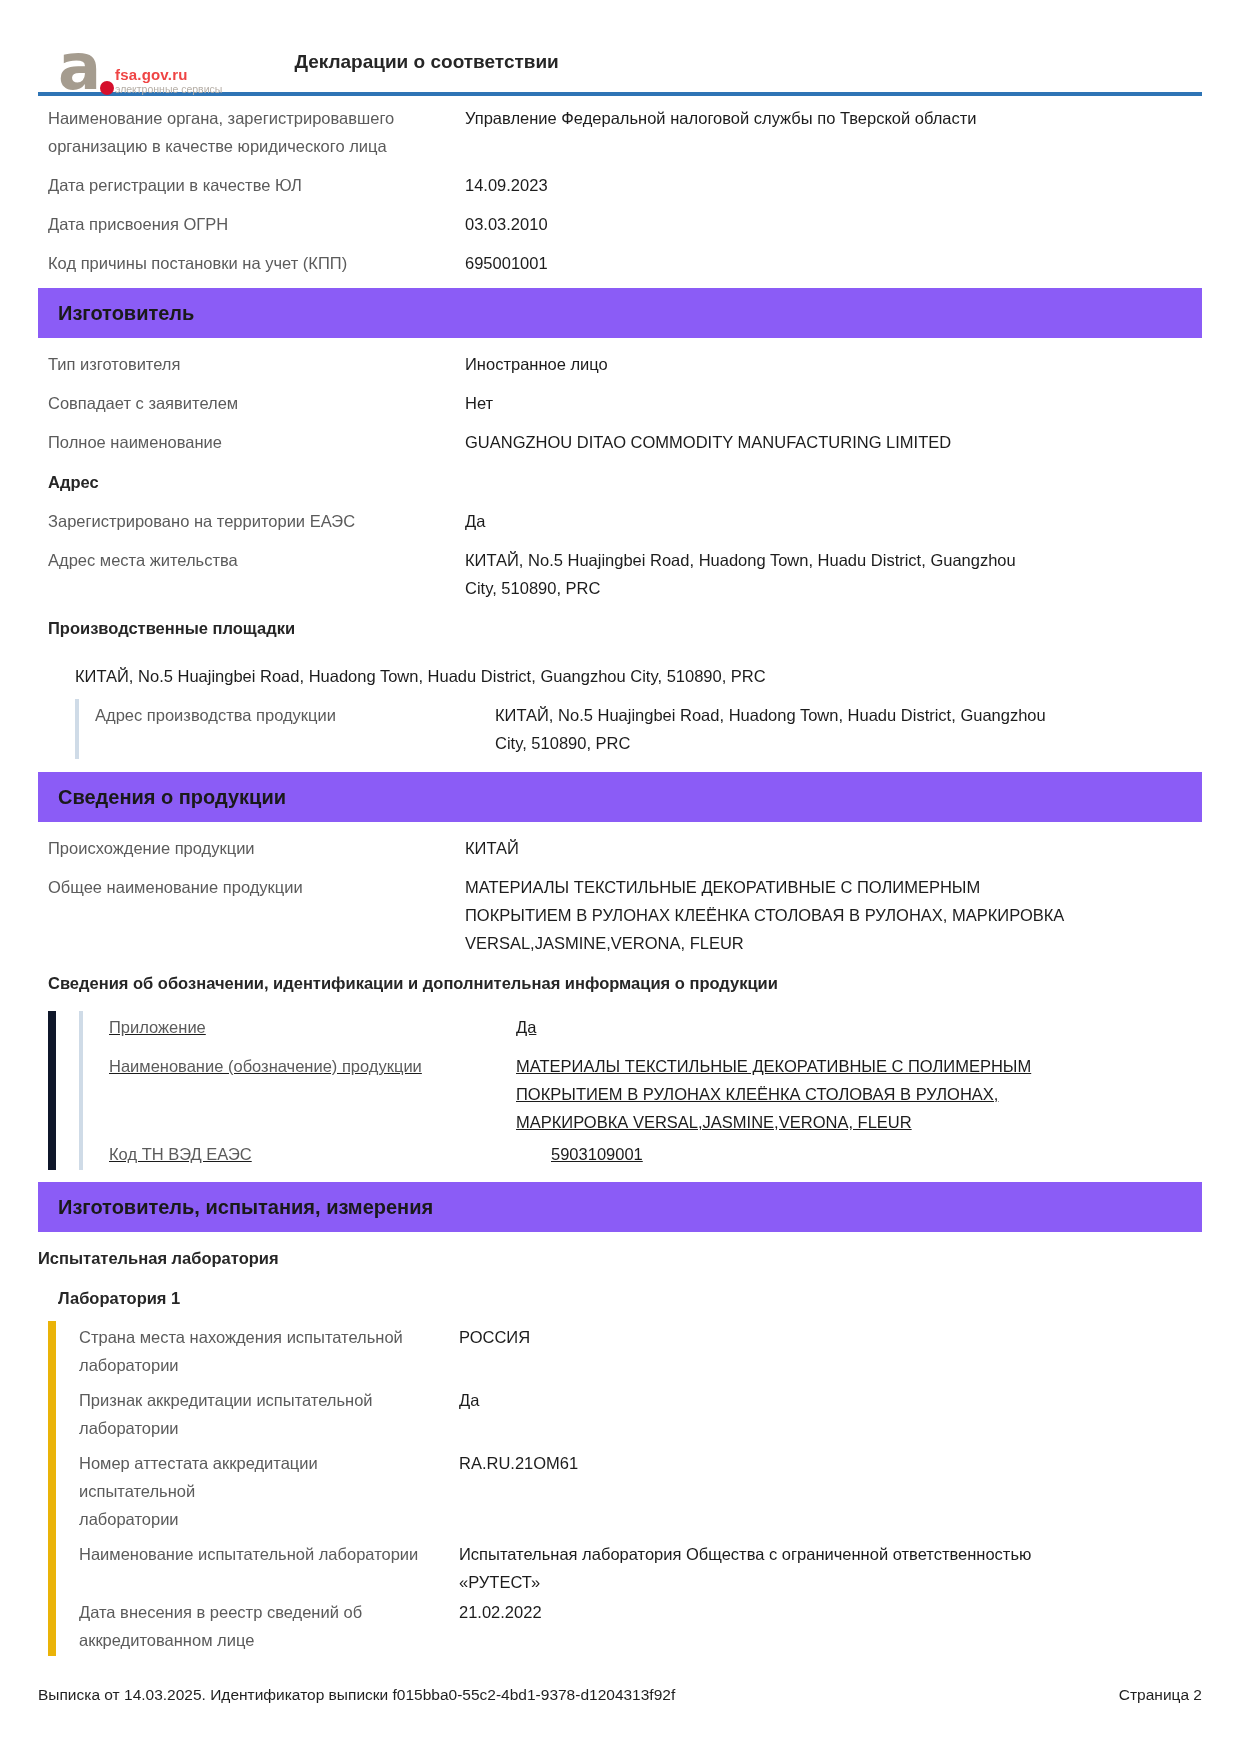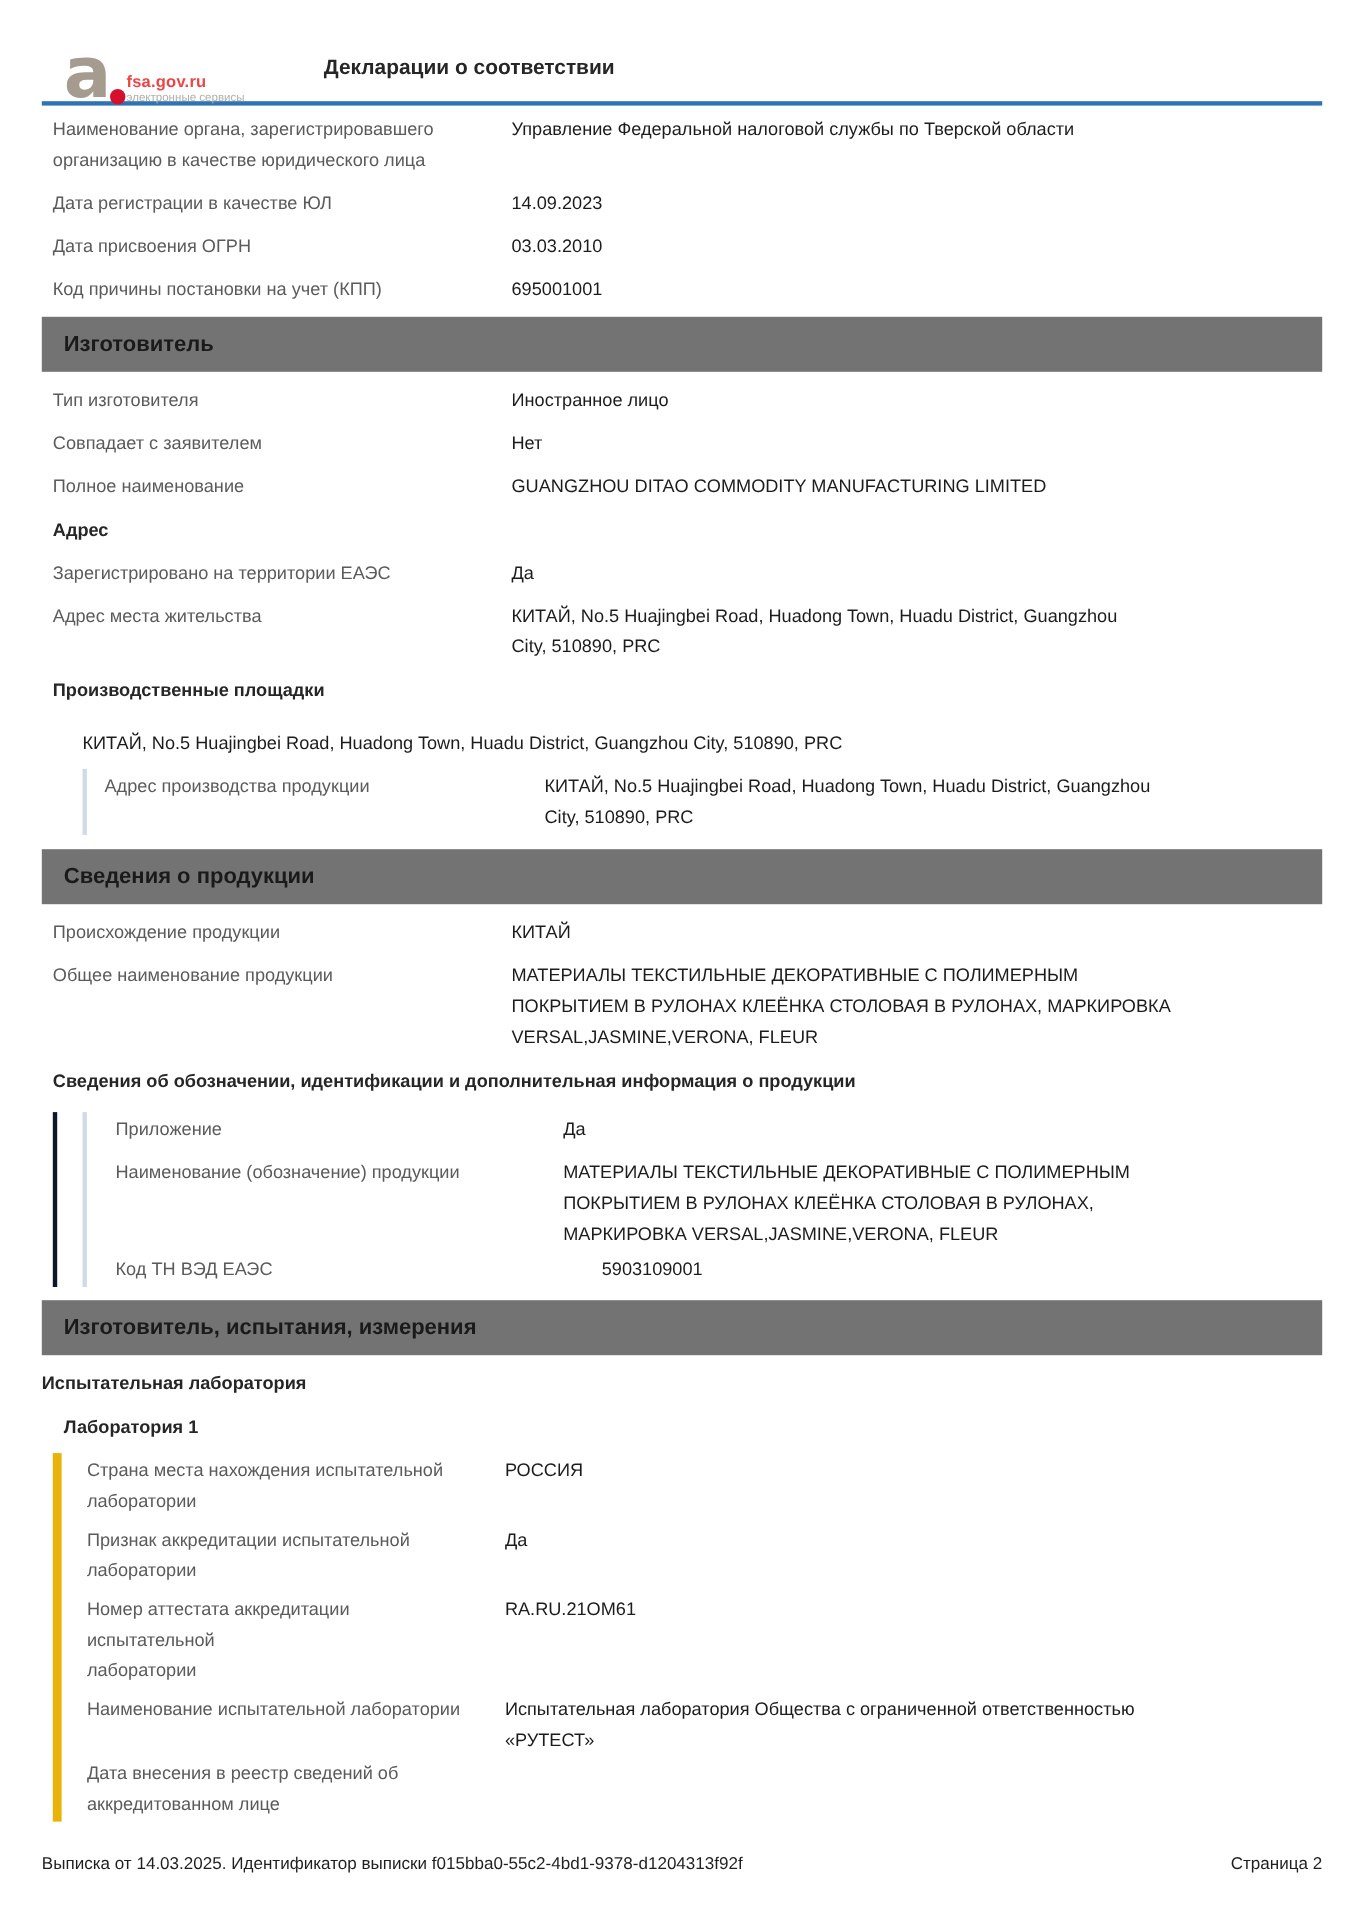--- a/index.html
+++ b/index.html
@@ -31,33 +31,33 @@
   
   .top-rule { height:4px; background:#2e74b5; margin:4px 38px 0 38px; }
   .content { padding:8px 38px 0 38px; }
 
   .row { display:grid; margin-bottom:11px; white-space:pre-line; }
   .row .lbl { color:#5b5b5b; padding-right:28px; }
   .row .val { color:#1c1c1c; }
 
   .row-main { grid-template-columns:417px 600px; padding-left:10px; }
   .section-hdr {
-    background:#737373; color:#1a1a1a;
+    background:#8b5cf6; color:#1a1a1a;
     font-size:20px; font-weight:bold; line-height:30px;
     padding:10px 20px; margin:2px 0 12px 0;
   }
   .subhead { font-weight:bold; color:#262626; margin:12px 0 11px 0; padding-left:10px; }
   .subhead.flush { padding-left:0; }
   .subhead.indented { padding-left:20px; margin-bottom:9px; }
   .standalone-line { padding-left:37px; margin:0 0 9px 0; color:#1c1c1c; }
 
   .indent1 { border-left:4px solid #cfdbe7; margin:0 0 13px 37px; padding:2px 0 2px 16px; }
   .indent1 .row { grid-template-columns:400px 580px; margin-bottom:0; }
 
-  .block-outer { border-left:4px solid #0f172a; margin:4px 0 12px 10px; }
+  .block-outer { border-left:8px solid #0f172a; margin:4px 0 12px 10px;text-decoration:underline; }
   .block-inner { border-left:4px solid #cfdbe7; margin-left:23px; padding:2px 0 2px 26px; }
   .block-inner .row { grid-template-columns:407px 560px; }
   .block-inner .row:last-child { margin-bottom:0;gap:35px; }
   .block-inner .row-tight { margin-bottom:4px; }
 
   .lab-block { border-left:8px solid #eab308; margin:2px 0 0 10px; padding:2px 0 2px 23px; }
   .lab-block .row { grid-template-columns:380px 640px; margin-bottom:7px; }
   .lab-block .row:last-child { margin-bottom:0; }
 
   
@@ -203,20 +203,21 @@
         <div class="val">RA.RU.21OM61</div>
       </div>
       <div class="row" style="margin-bottom:2px">
         <div class="lbl">Наименование испытательной лаборатории</div>
         <div class="val">Испытательная лаборатория Общества с ограниченной ответственностью
 «РУТЕСТ»</div>
       </div>
       <div class="row">
         <div class="lbl">Дата внесения в реестр сведений об
 аккредитованном лице</div>
+        <div class="val">21.02.2022</div>
       </div>
     </div>
 
   </div>
 
   <div class="footer">
     <div>Выписка от 14.03.2025. Идентификатор выписки f015bba0-55c2-4bd1-9378-d1204313f92f</div>
     <div>Страница 2</div>
   </div>
 

